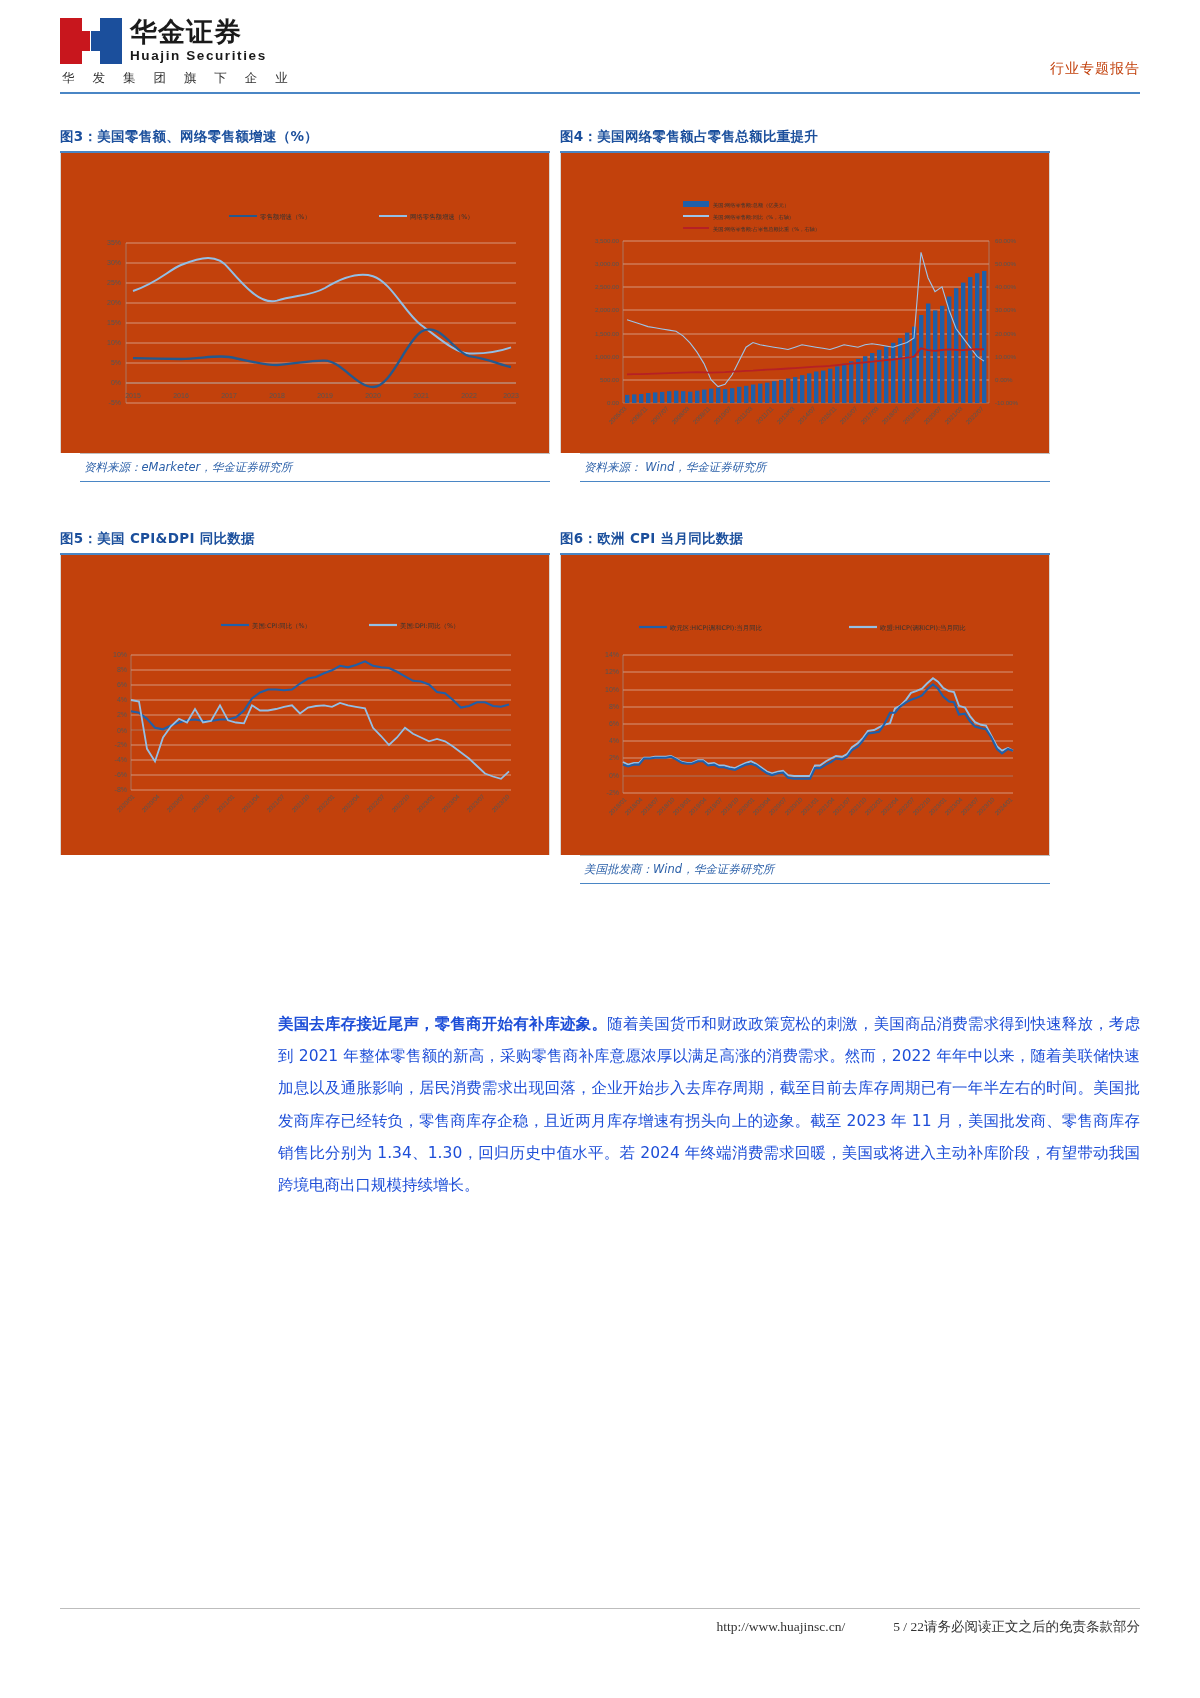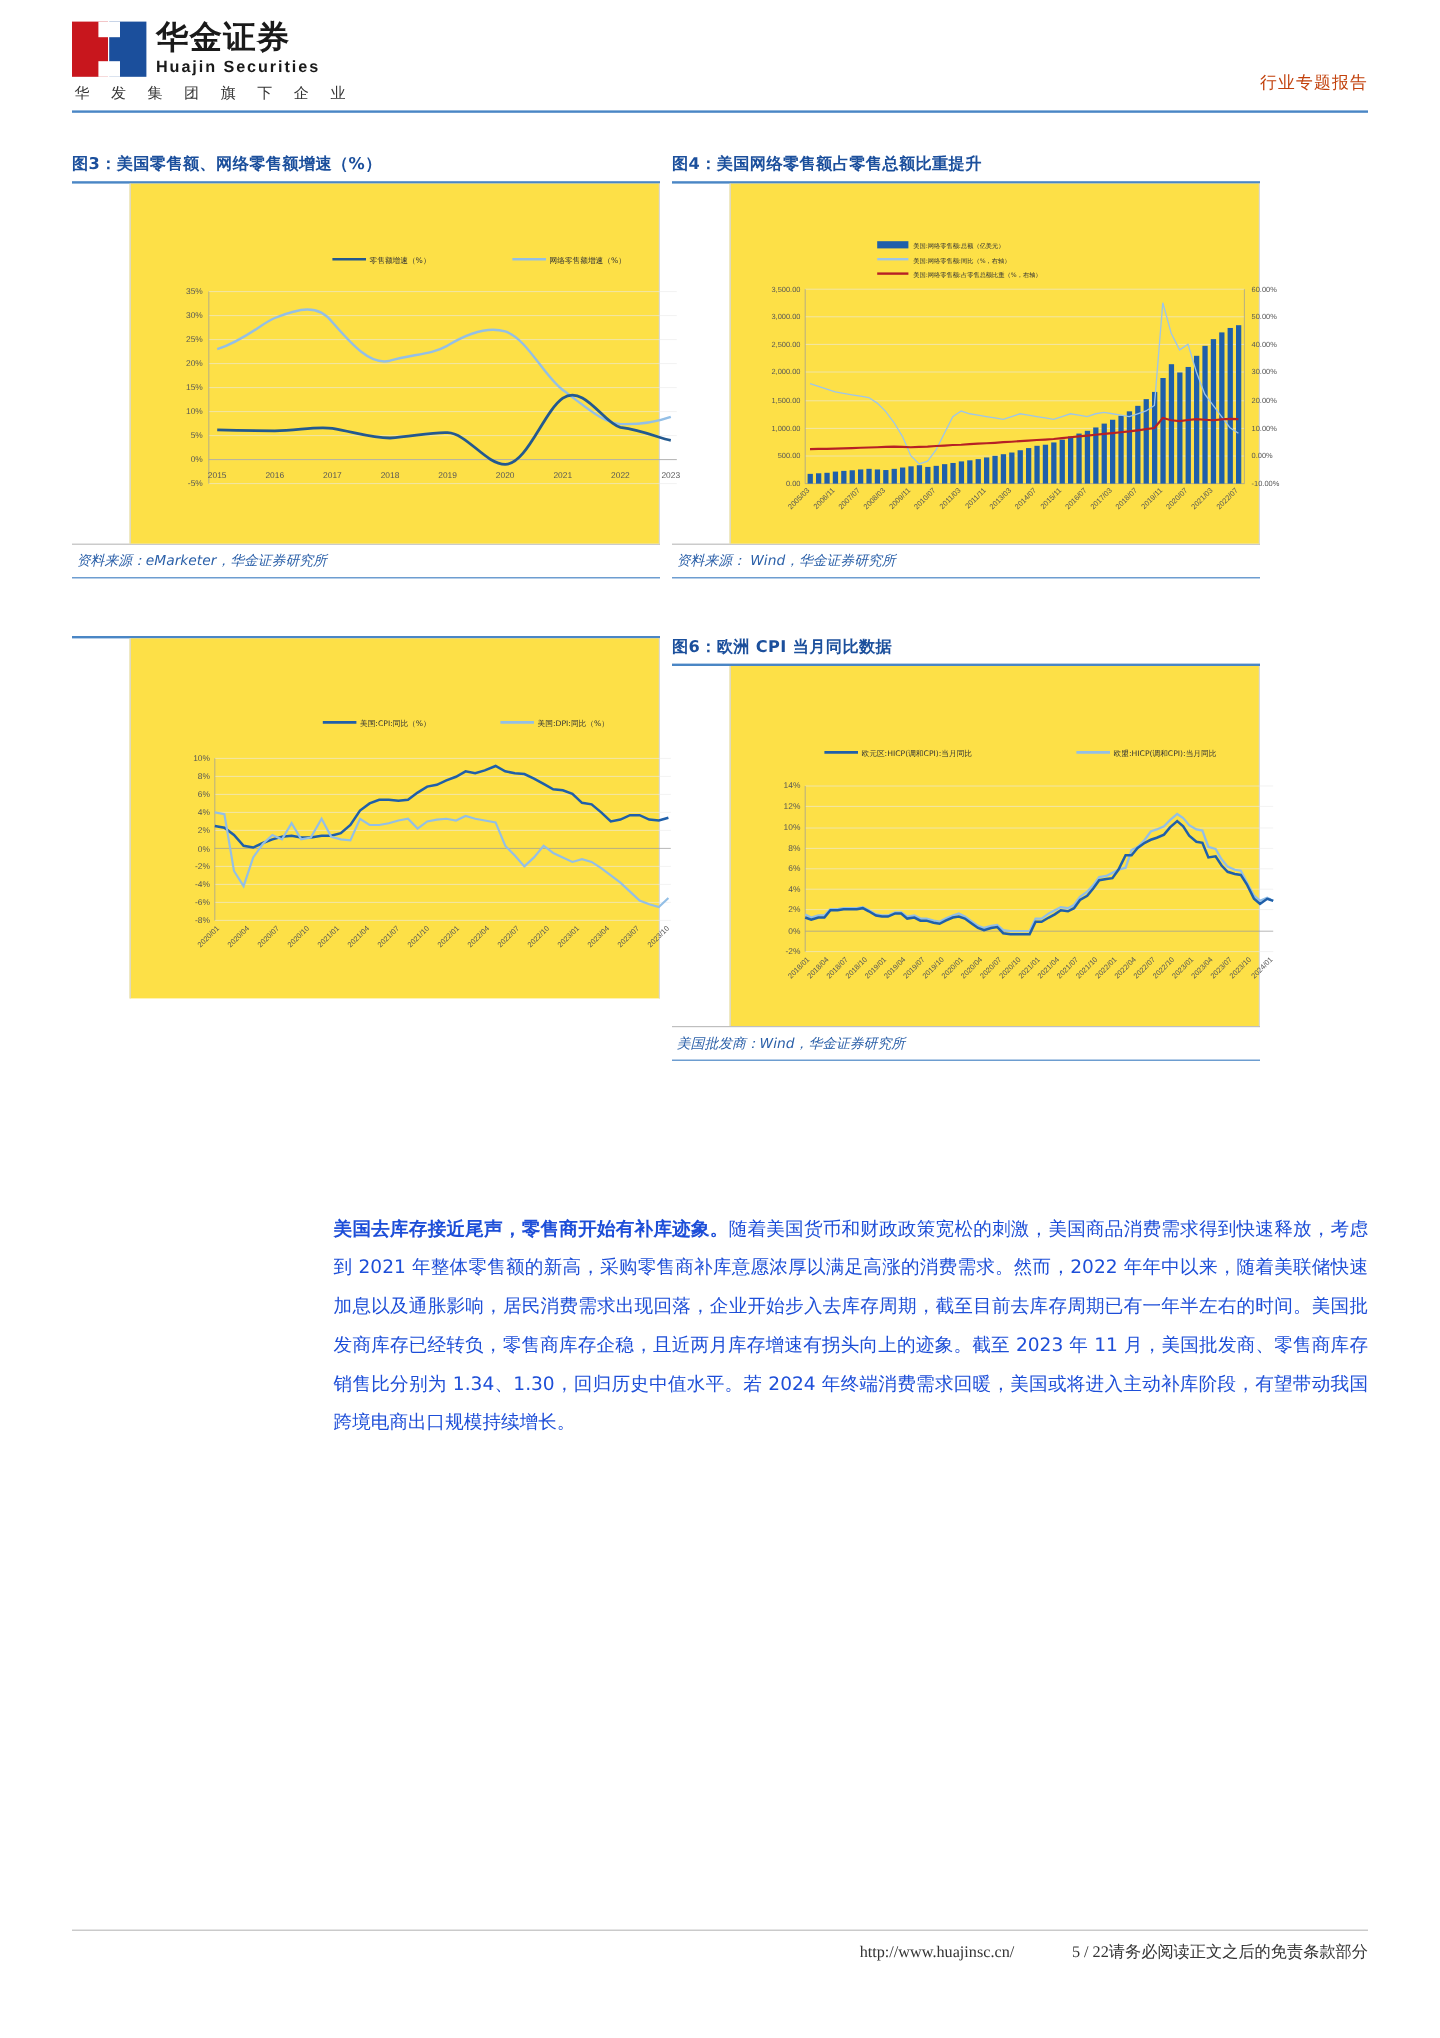--- a/index.html
+++ b/index.html
@@ -31,26 +31,26 @@
   
   .fig { position:absolute; width:490px; }
   .fig-title {
     font-family:"DejaVu Sans", sans-serif;
     font-weight:bold; font-size:13.5px; color:#1b4f9c;
     padding-bottom:5px; letter-spacing:0.3px;
   }
   .fig-title-rule { height:1.5px; background:#4a86c5; width:100%; }
   .fig-body {
     border-left:1px solid #d9d9d9; border-right:1px solid #d9d9d9;
-    height:300px; background:#fde047; position:relative;margin-left:48px;
+    height:300px; background:#c2410c; position:relative;
   }
   .fig-src {
     border-top:1px solid #bfbfbf; border-bottom:1.5px solid #4a86c5;
     font-family:"DejaVu Sans", sans-serif; font-style:italic;
-    font-size:11.5px; color:#2a5fa8; padding:6px 6px 6px 4px;
+    font-size:11.5px; color:#2a5fa8; padding:6px 6px 6px 4px;margin-left:20px;
   }
   .fig3 { left:60px; top:128px; }
   .fig4 { left:560px; top:128px; }
   .fig5 { left:60px; top:530px; }
   .fig6 { left:560px; top:530px; }
 
   svg { display:block; }
   .axlab { font-family:"Liberation Sans", sans-serif; font-size:7px; fill:#555; }
   .axlab6 { font-family:"Liberation Sans", sans-serif; font-size:6.2px; fill:#555; }
   .legtxt { font-family:"DejaVu Sans", sans-serif; font-size:6.4px; fill:#333; }
@@ -292,20 +292,21 @@
           <text class="axlab6" transform="translate(381,256) rotate(-45)" text-anchor="end">2020/07</text>
           <text class="axlab6" transform="translate(402,256) rotate(-45)" text-anchor="end">2021/03</text>
           <text class="axlab6" transform="translate(423,256) rotate(-45)" text-anchor="end">2022/07</text>
         </g>
       </svg>
     </div>
     <div class="fig-src">资料来源： Wind，华金证券研究所</div>
   </div>
 
   <div class="fig fig5">
+    <div class="fig-title">图5：美国 CPI&amp;DPI 同比数据</div>
     <div class="fig-title-rule"></div>
     <div class="fig-body">
       <svg width="488" height="300" viewBox="0 0 488 300">
         <line x1="160" y1="70" x2="188" y2="70" stroke="#1f5fa9" stroke-width="2.2"></line>
         <text class="legtxt" x="191" y="73">美国:CPI:同比（%）</text>
         <line x1="308" y1="70" x2="336" y2="70" stroke="#93bfe6" stroke-width="2.2"></line>
         <text class="legtxt" x="339" y="73">美国:DPI:同比（%）</text>
 
         <g>
           <line class="gl" x1="70" y1="100" x2="450" y2="100"></line>

